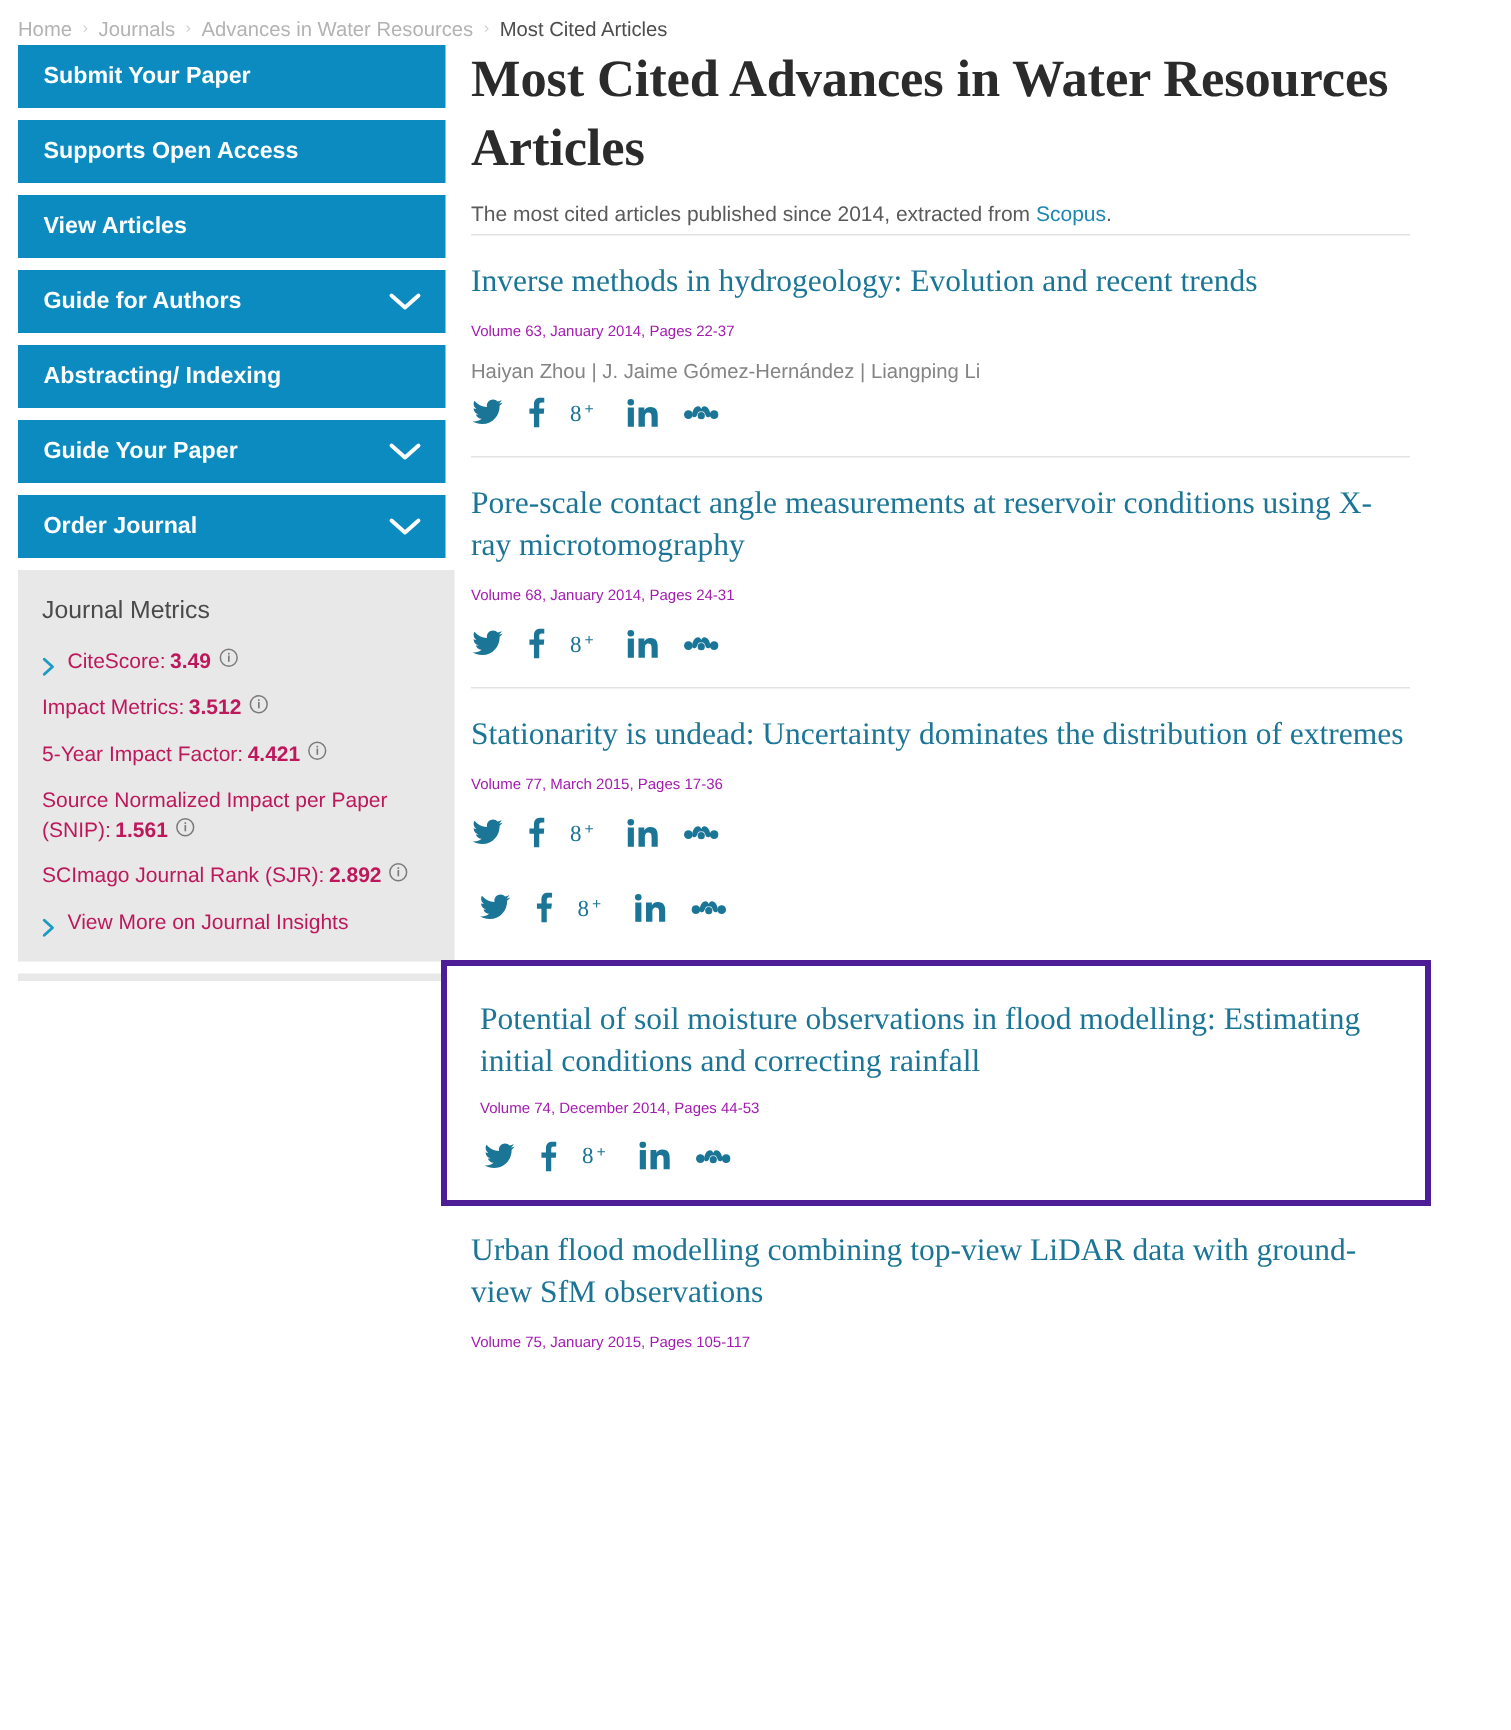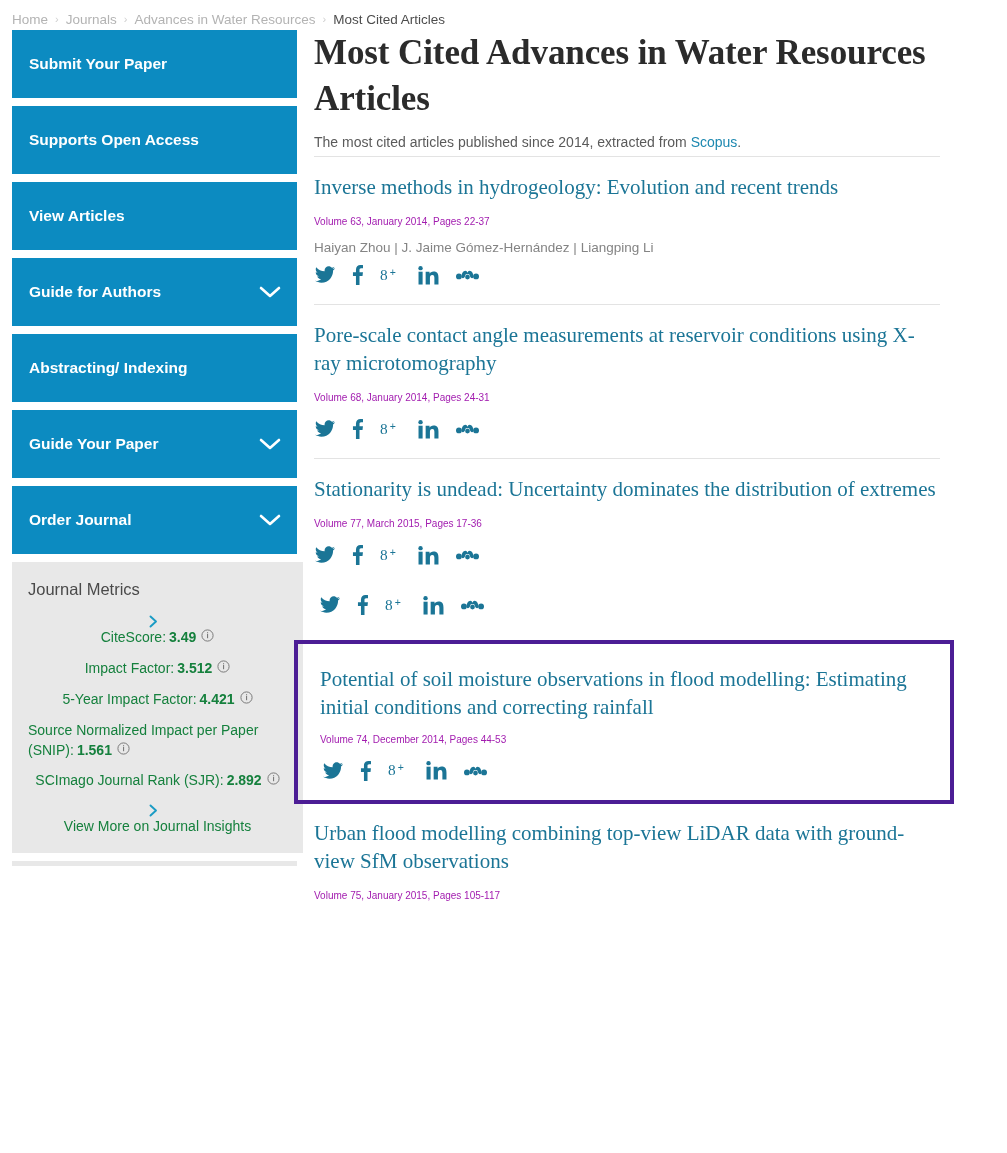--- a/index.html
+++ b/index.html
@@ -30,21 +30,21 @@
   .layout { display: flex; align-items: flex-start; }
 
   .sidebar { width: 300px; flex: 0 0 300px; padding-left: 12px; }
 
   .content { flex: 1; padding-left: 14px; padding-right: 67px; }
 
   
   .nav-btn {
     background: #0c8bc1;
     color: #ffffff;
-    height: 68px;
+    height: 42px;
     margin-bottom: 8px;
     display: flex;
     align-items: center;
     justify-content: space-between;
     padding: 0 16px 0 17px;
     font-size: 15.5px;
     font-weight: bold;
     cursor: pointer;
     width: 285px;
   }
@@ -58,28 +58,27 @@
     padding: 18px 16px 16px 16px;
     margin-top: 8px;
   }
   .metrics-title {
     font-size: 16.5px;
     color: #4a4a4a;
     margin-bottom: 14px;
   }
   .metric-row {
     font-size: 14px;
-    color: #15803d;
+    color: #be185d;
     line-height: 1.42;
     margin-bottom: 11px;
     display: flex;
-    align-items: center;
+    align-items: flex-end;
     flex-wrap: wrap;
     gap: 0;
-    flex-direction: column;
   }
   .metric-row .lbl { }
   .metric-row .val { font-weight: bold; margin-left: 3px; }
   .chev-right {
     color: #1a9bc4;
     margin-right: 8px;
     flex: 0 0 auto;
     display: inline-flex;
     align-items: center;
     padding-top: 2px;
@@ -242,21 +241,21 @@
                 <circle cx="6.5" cy="6.5" r="5.6" stroke="#7a7a7a" stroke-width="1" fill="none"></circle>
                 <rect x="6" y="5" width="1.1" height="4.2" fill="#7a7a7a"></rect>
                 <rect x="6" y="3.2" width="1.1" height="1.1" fill="#7a7a7a"></rect>
               </svg>
           </span>
         </span>
       </div>
 
       <div class="metric-row">
         <span class="metric-text">
-          <span class="lbl">Impact Factor:</span><span class="val">3.512</span><span class="info-icon">
+          <span class="lbl">Impact Metrics:</span><span class="val">3.512</span><span class="info-icon">
             <svg width="13" height="13" viewBox="0 0 13 13">
                 <circle cx="6.5" cy="6.5" r="5.6" stroke="#7a7a7a" stroke-width="1" fill="none"></circle>
                 <rect x="6" y="5" width="1.1" height="4.2" fill="#7a7a7a"></rect>
                 <rect x="6" y="3.2" width="1.1" height="1.1" fill="#7a7a7a"></rect>
               </svg>
           </span>
         </span>
       </div>
 
       <div class="metric-row">

